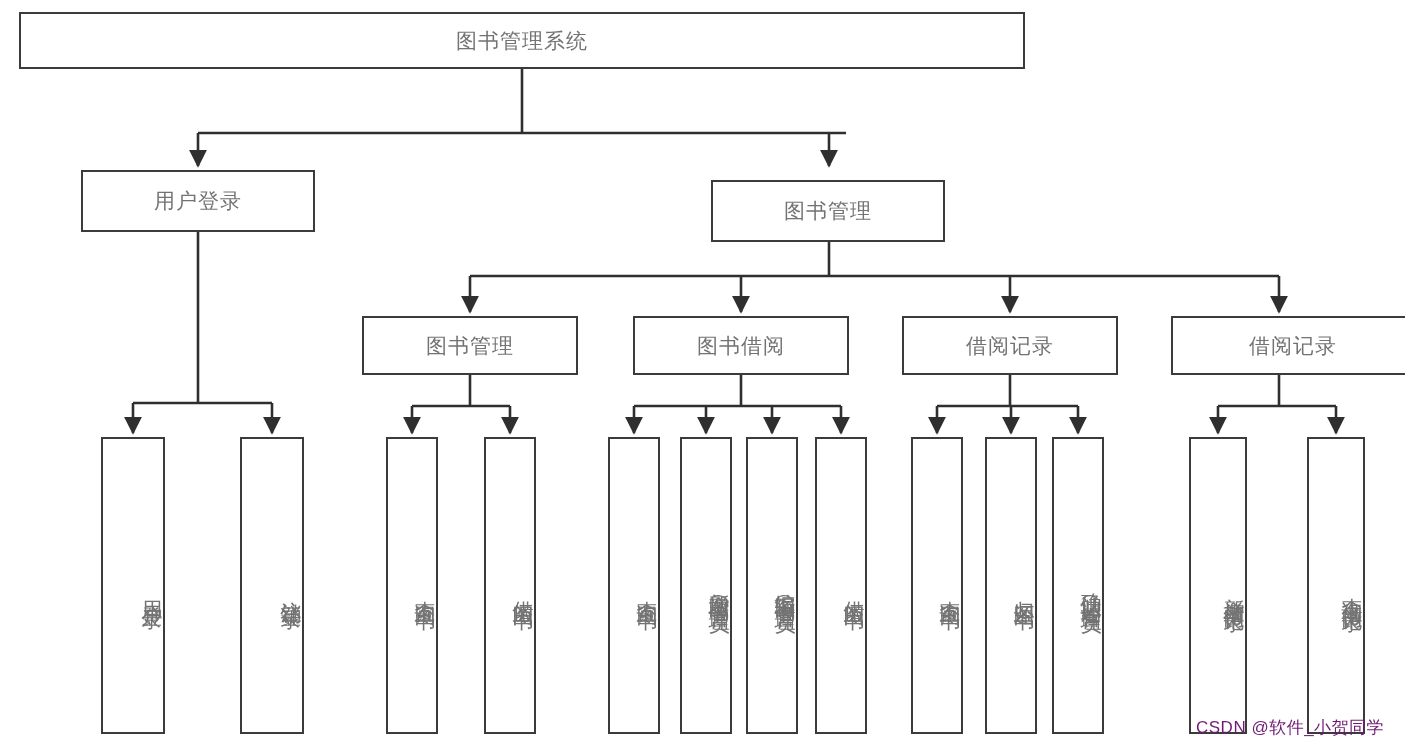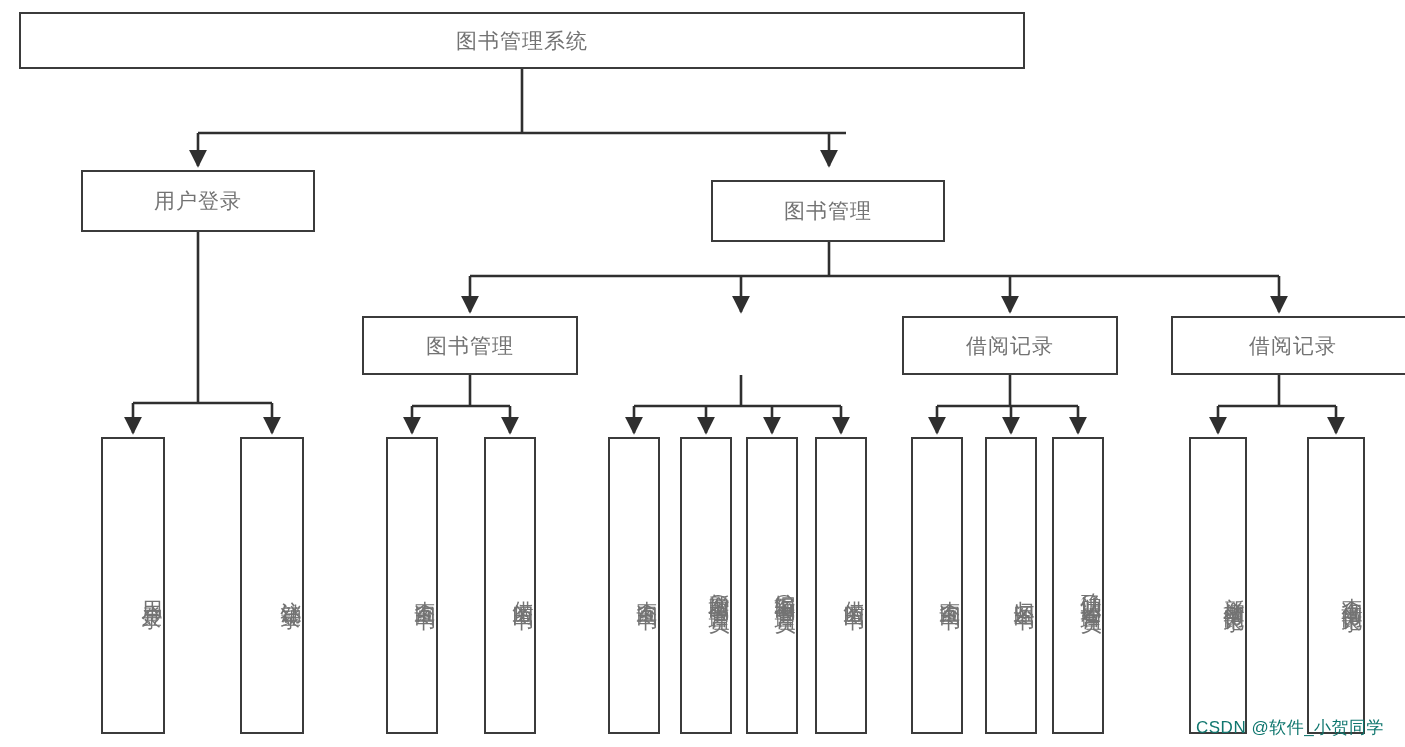--- a/index.html
+++ b/index.html
@@ -50,21 +50,21 @@
     position: absolute;
     left: 0;
     top: 0;
     width: 1405px;
     height: 747px;
     pointer-events: none;
   }
   .watermark {
     position: absolute;
     font-size: 17px;
-    color: #0f766e;
+    color: #701a75;
     white-space: nowrap;
     letter-spacing: 0.5px;
   }
 </style>
 </head>
 <body>
 
 <div id="canvas">
 
   <svg id="edges" viewBox="0 0 1405 747" xmlns="http://www.w3.org/2000/svg">
@@ -116,20 +116,21 @@
       <path d="M 1336 406 L 1336 433" marker-end="url(#arrow)"></path>
     </g>
   </svg>
 
   <div class="node horiz" id="node-root" style="left: 19px; top: 12px; width: 1006px; height: 57px;">图书管理系统</div>
 
   <div class="node horiz" id="node-user-login" style="left: 81px; top: 170px; width: 234px; height: 62px;">用户登录</div>
   <div class="node horiz" id="node-book-manage" style="left: 711px; top: 170px; width: 234px; height: 62px; margin-top: 10px;">图书管理</div>
 
   <div class="node horiz" id="node-new-book-rec" style="left: 362px; top: 316px; width: 216px; height: 59px;">图书管理</div>
+  <div class="node horiz" id="node-book-borrow" style="left: 633px; top: 316px; width: 216px; height: 59px;">图书借阅</div>
   <div class="node horiz" id="node-current-borrow" style="left: 902px; top: 316px; width: 216px; height: 59px;">借阅记录</div>
   <div class="node horiz" id="node-borrow-record" style="left: 1171px; top: 316px; width: 244px; height: 59px;">借阅记录</div>
 
   <div class="node vert" id="leaf-0" style="left: 101px; top: 437px; width: 64px; height: 297px;">
       <span>用户登录</span>
     </div>
   <div class="node vert" id="leaf-1" style="left: 240px; top: 437px; width: 64px; height: 297px;">
       <span>注销登录</span>
     </div>
   <div class="node vert" id="leaf-2" style="left: 386px; top: 437px; width: 52px; height: 297px;">

